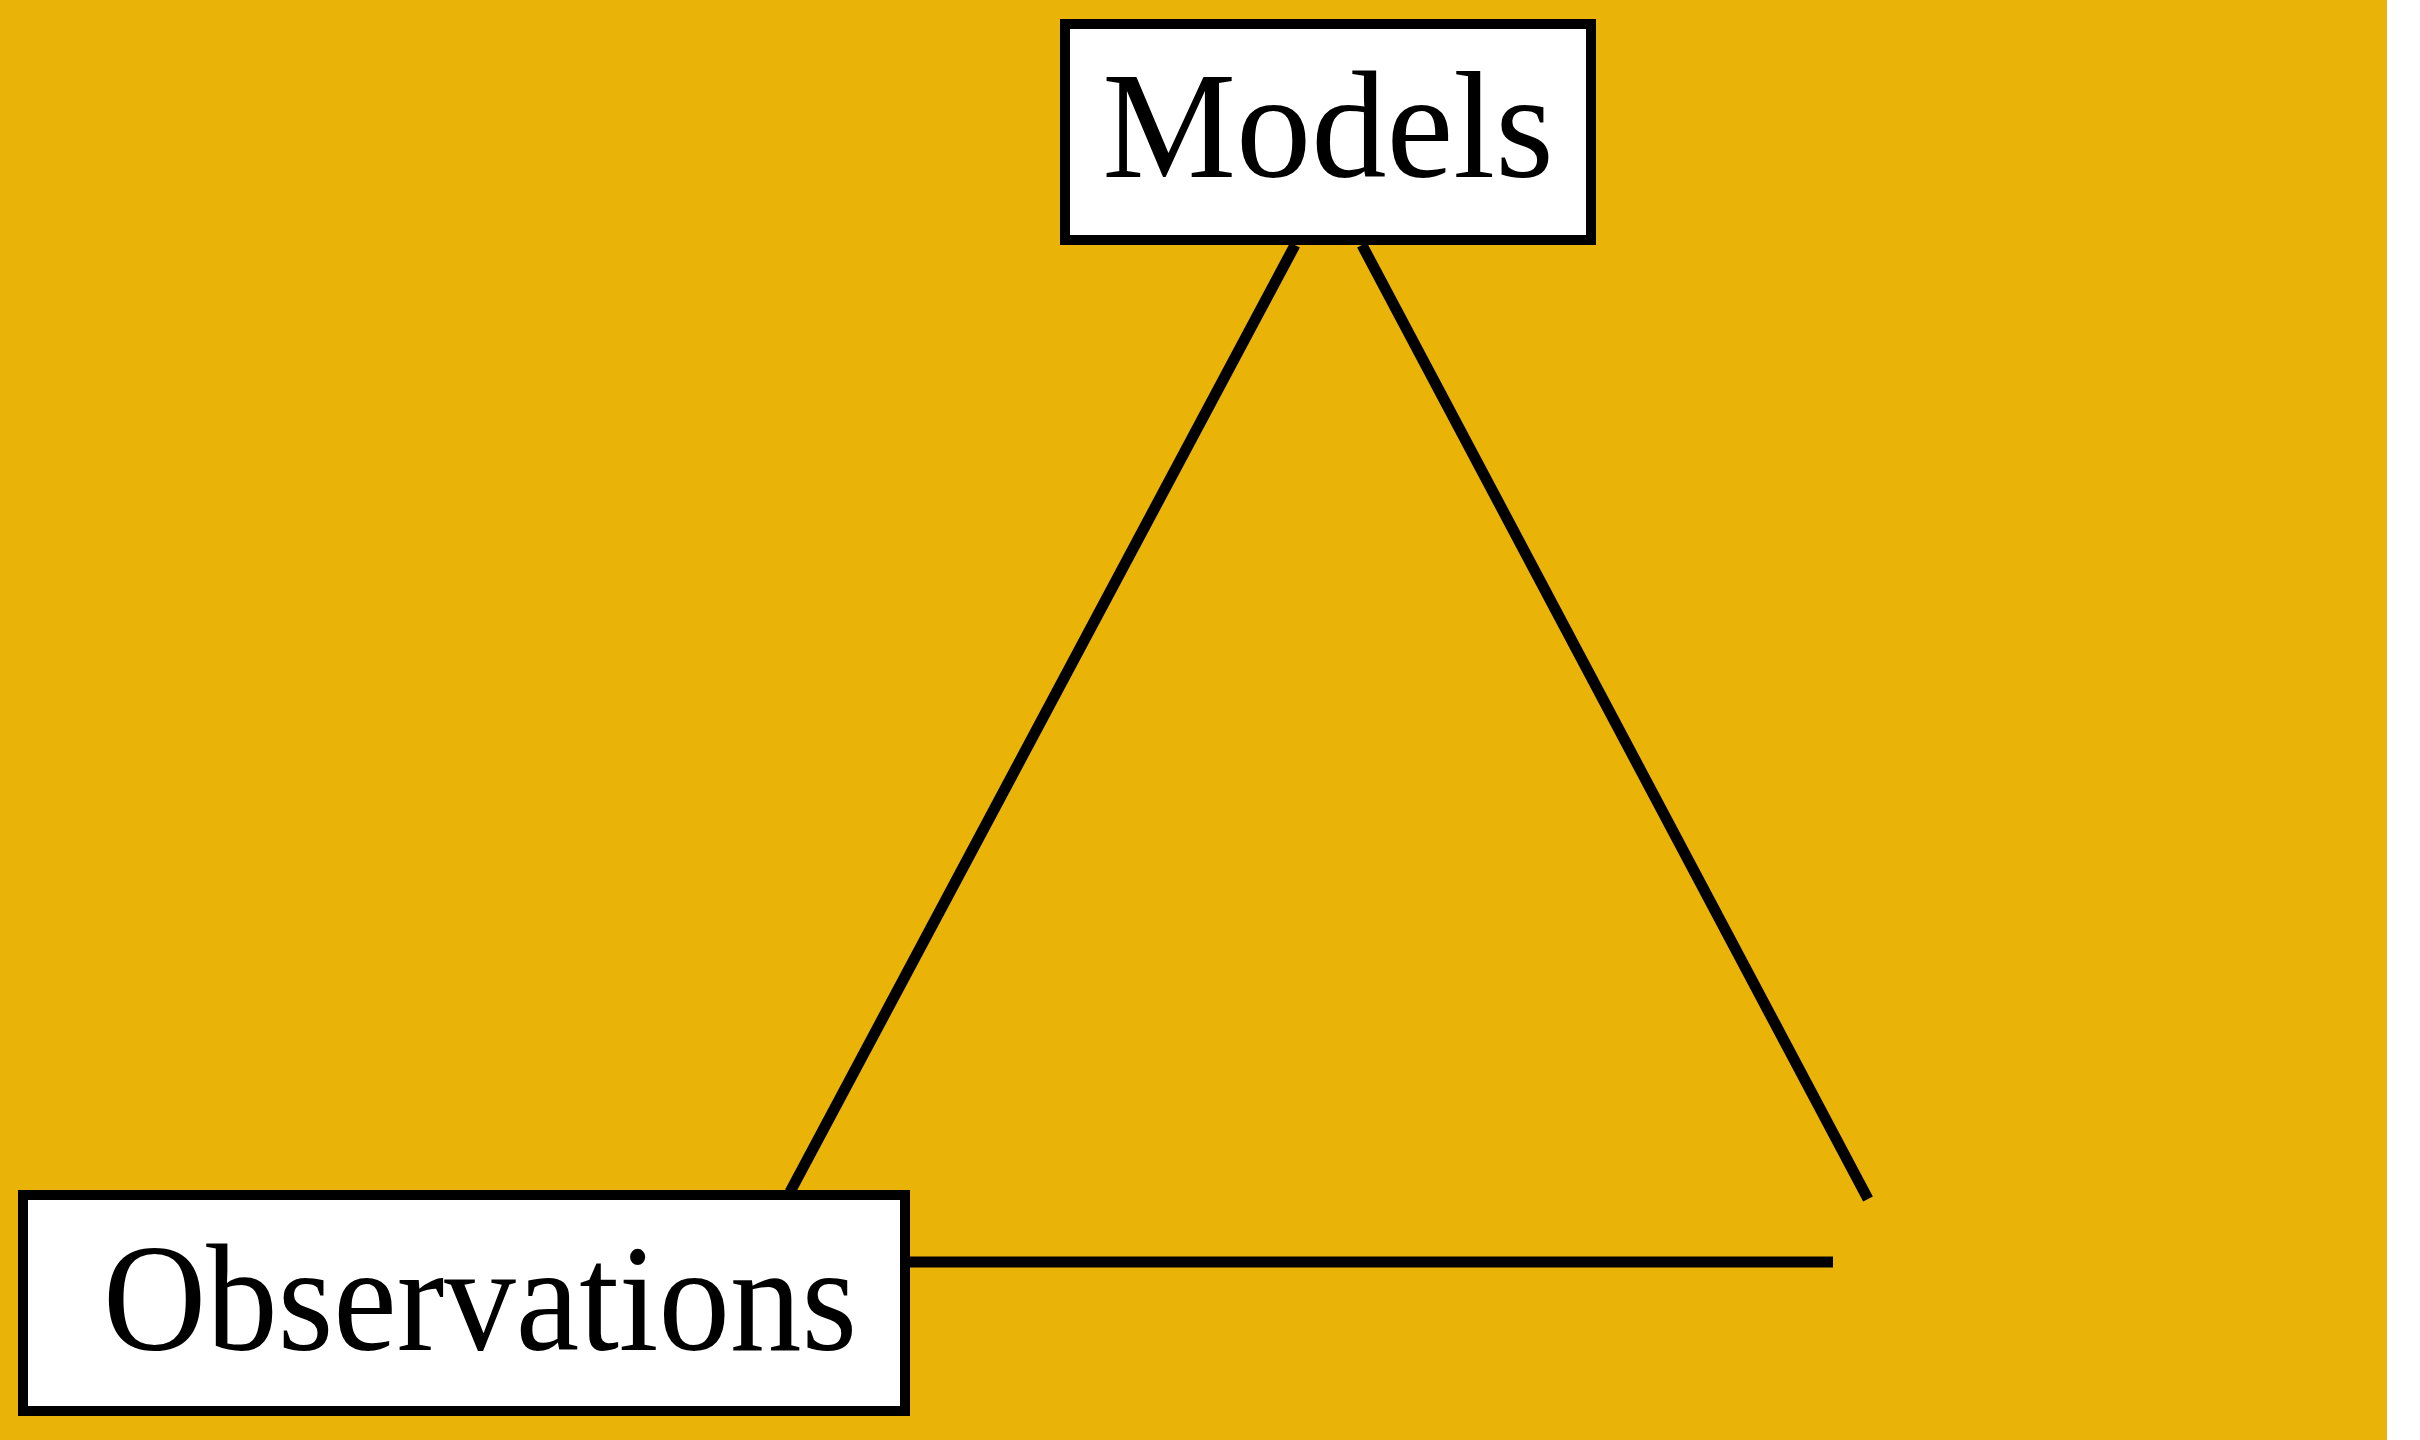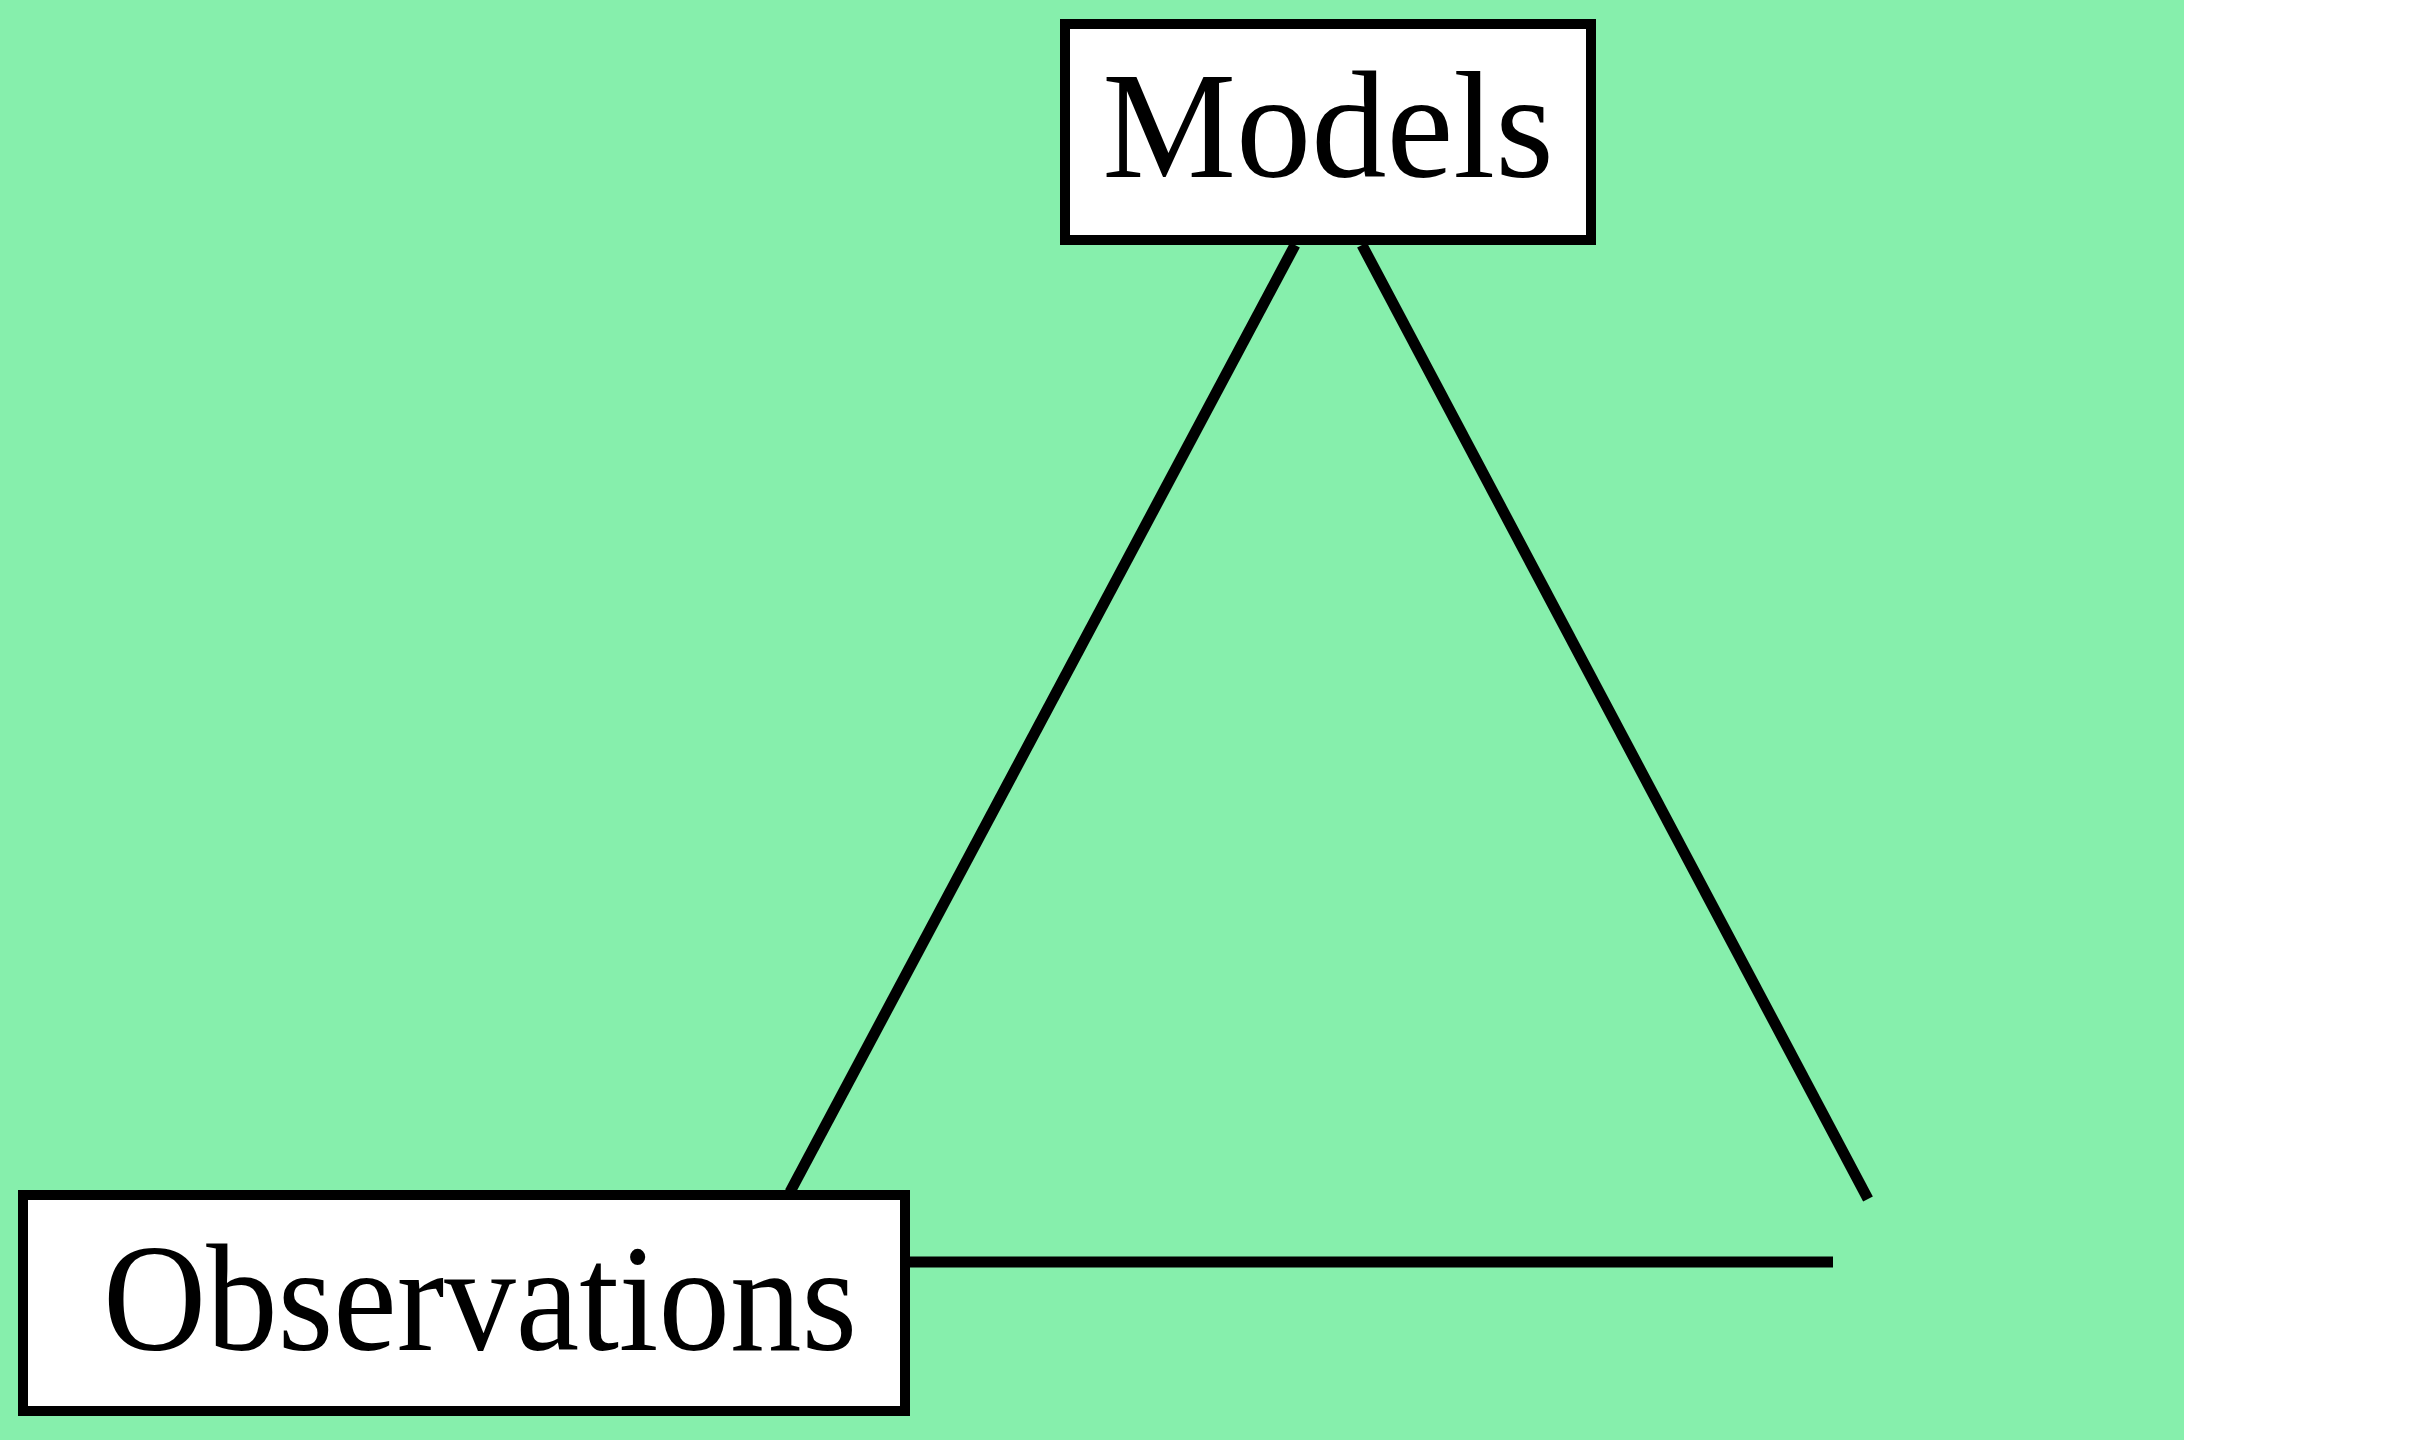--- a/index.html
+++ b/index.html
@@ -5,23 +5,23 @@
   html, body {
     margin: 0;
     padding: 0;
     background: #ffffff;
   }
   body {
     font-family: "Liberation Serif", "DejaVu Serif", serif;
   }
   #canvas {
     position: relative;
-    width: 2184px;
+    width: 2387px;
     height: 1440px;
-    background: #86efac;
+    background: #eab308;
     overflow: hidden;
   }
   .edge-layer {
     position: absolute;
     left: 0;
     top: 0;
     width: 2420px;
     height: 1440px;
   }
   .node {

